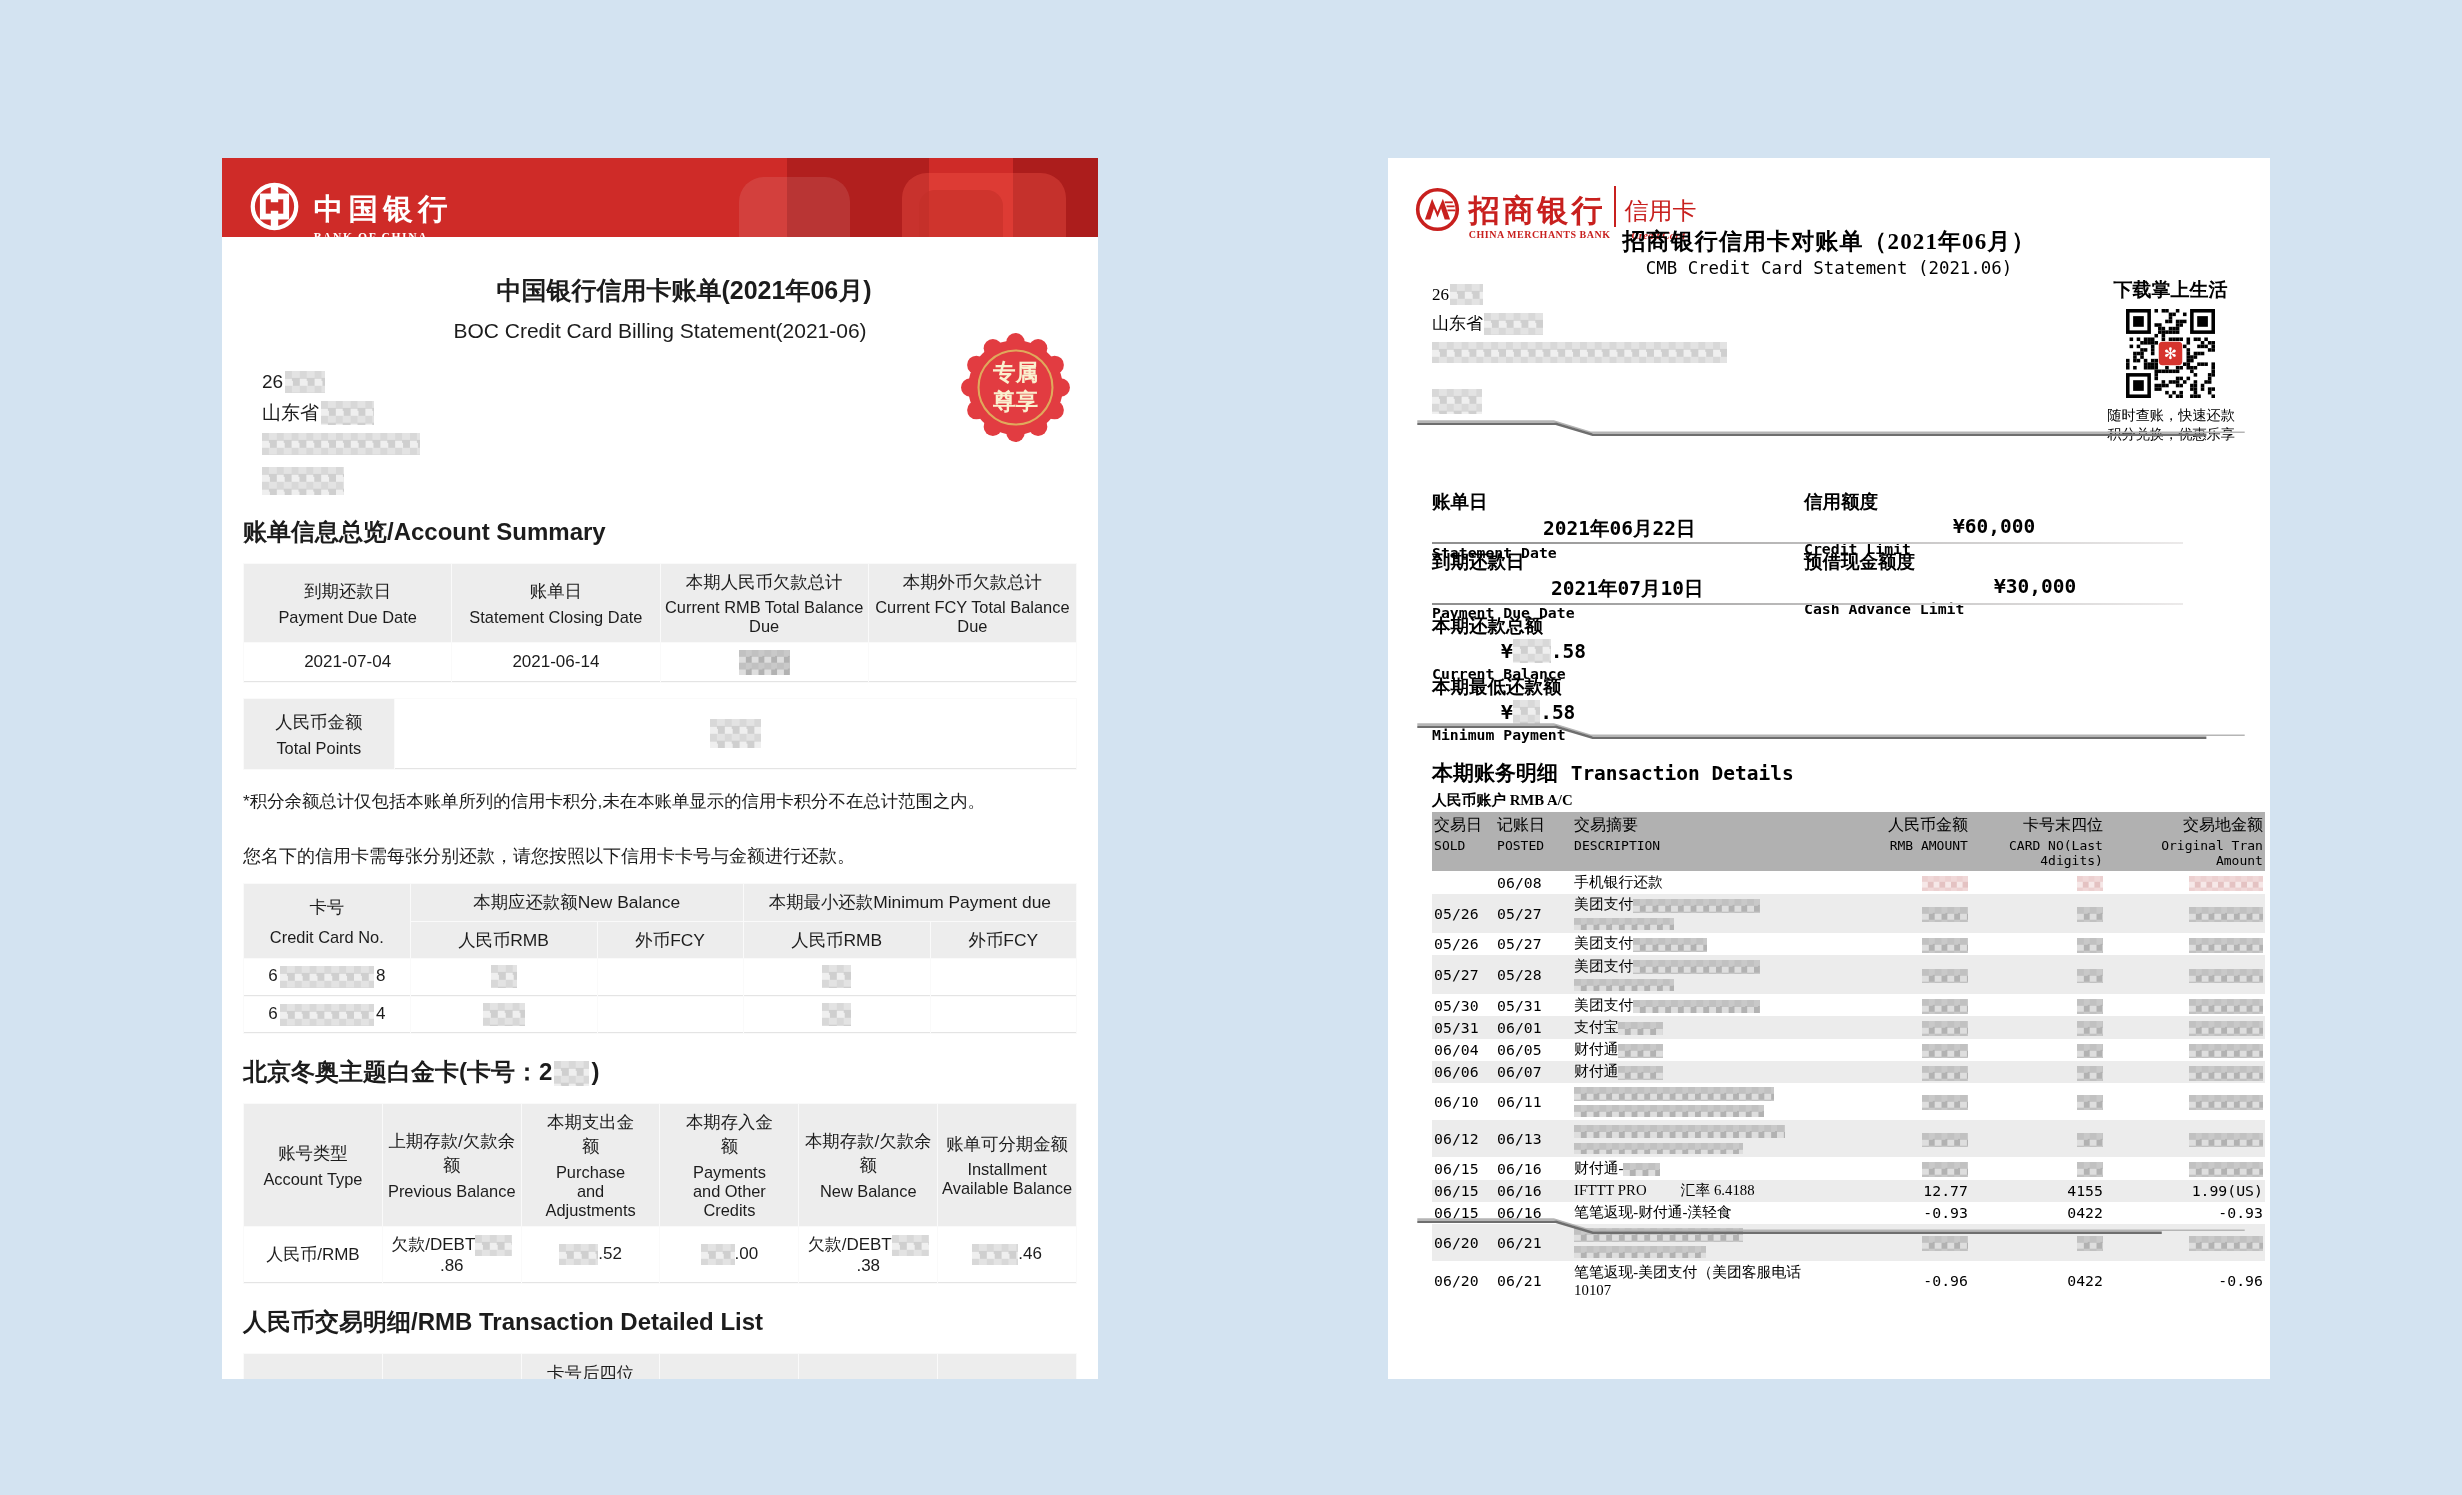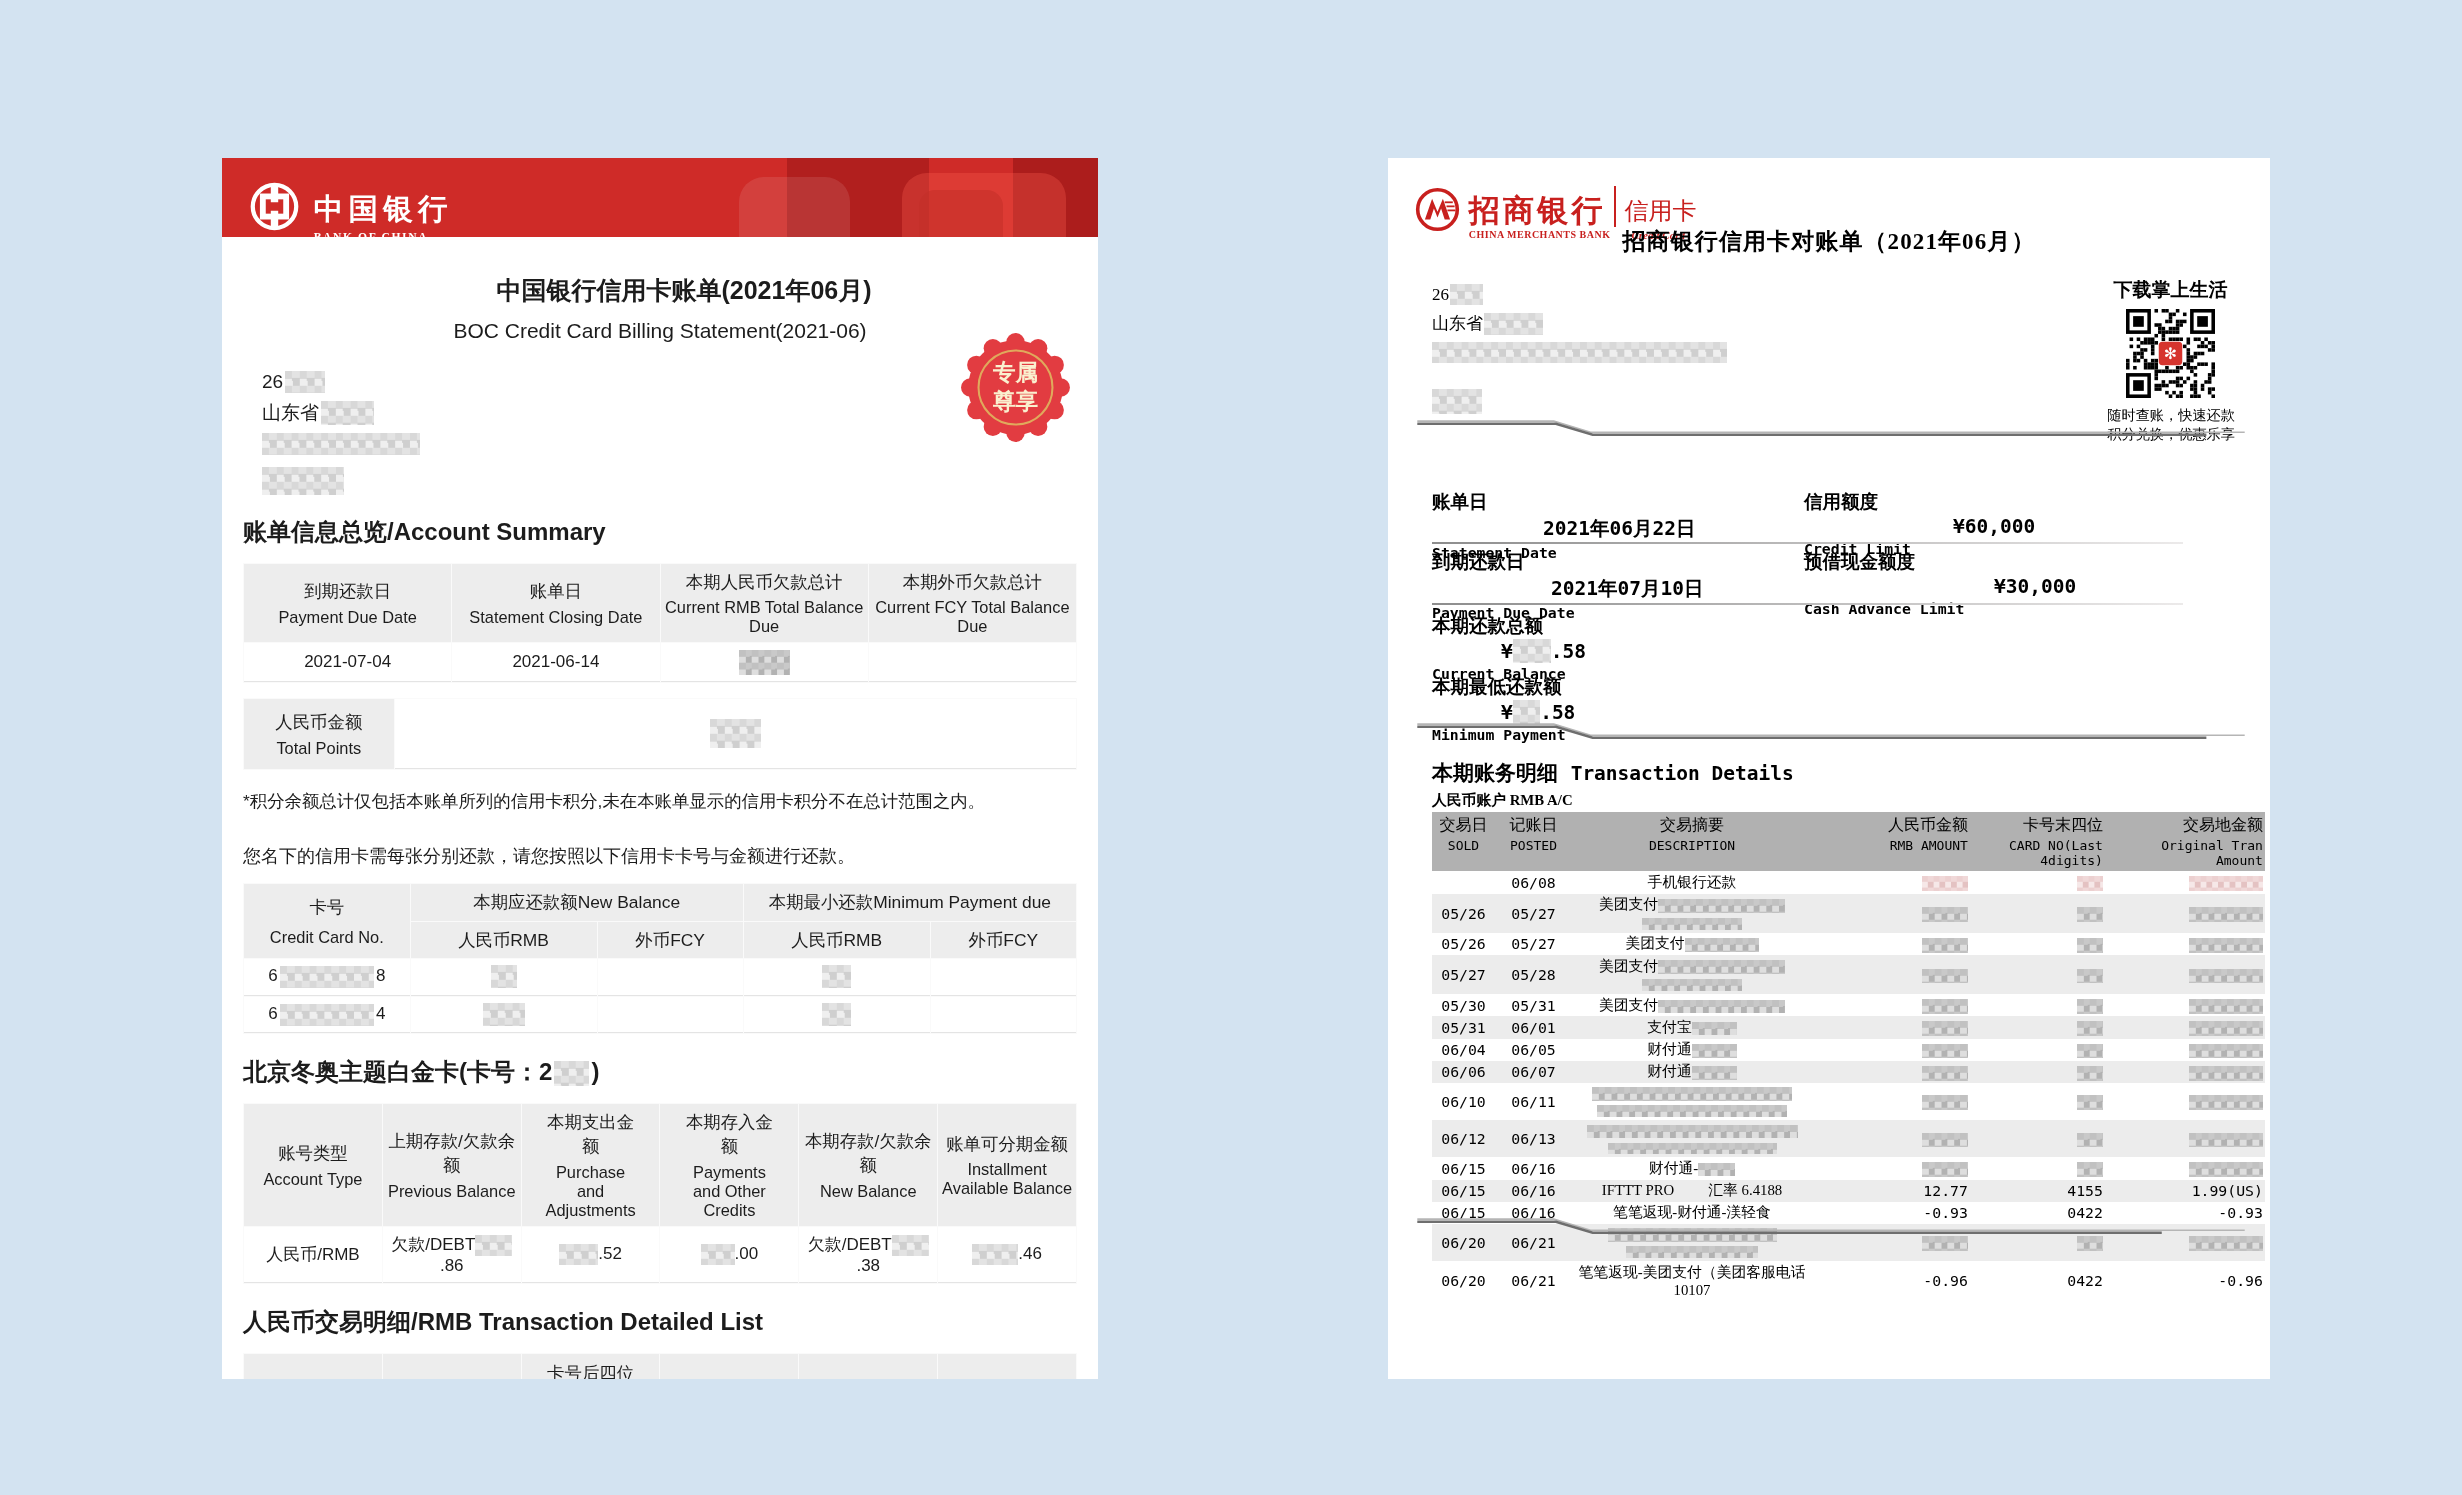--- a/index.html
+++ b/index.html
@@ -67,21 +67,21 @@
   .fld .cn{font-weight:bold;}
   .fld .val{font-size:19.5px;font-weight:bold;margin-top:1.1px;display:flex;align-items:center;}
   .fld .en{font-size:14.8px;margin-top:2.1px;font-weight:bold;}
   .dtlh{position:absolute;left:44px;top:601px;font-size:21px;font-weight:bold;text-align:center;}
   .acct{position:absolute;left:44px;top:633px;font-size:14.8px;font-weight:bold;}
   .ttbl{position:absolute;left:44px;top:654px;width:833px;border-collapse:collapse;table-layout:fixed;font-size:14.8px;}
   .ttbl th{background:#b1b1b1;font-weight:normal;padding:3.2px 2.1px;vertical-align:top;}
   .ttbl th .cn{font-size:16px;}
   .ttbl th .en{font-size:13px;margin-top:2.1px;}
   .ttbl td{padding:1.6px 2.1px;vertical-align:middle;}
-  .ttbl .l{text-align:center;margin-top:8px;} .ttbl .r{text-align:right;}
+  .ttbl .l{text-align:left;margin-top:8px;} .ttbl .r{text-align:right;}
   .ttbl tr.alt{background:#ececec;}
   .rate{margin-left:34px;}
 </style>
 </head>
 <body>
 
 <div class="pg" id="page-boc">
   <div class="band">
     <div class="shape s4"></div>
     <div class="shape s1"></div>
@@ -314,20 +314,21 @@
         <span class="prod">信用卡</span>
       </div>
       <div class="cmb-sub-row">
         <span class="en">CHINA MERCHANTS BANK</span>
         <span class="pen">Credit Card</span>
       </div>
     </div>
   </div>
 
   <div class="cmb-title">招商银行信用卡对账单（2021年06月）</div>
+  <div class="cmb-sub mono">CMB Credit Card Statement (2021.06)</div>
 
   <div class="ca" style="top:126px;">
       <span>26</span>
       <span class="mz" style="width:33px;height:21px;margin-left:1.1px;"></span>
     </div>
   <div class="ca" style="top:154px;">
       <span>山东省</span>
       <span class="mz" style="width:59px;height:22px;margin-left:1.1px;"></span>
     </div>
   <div class="ca" style="top:184px;">

